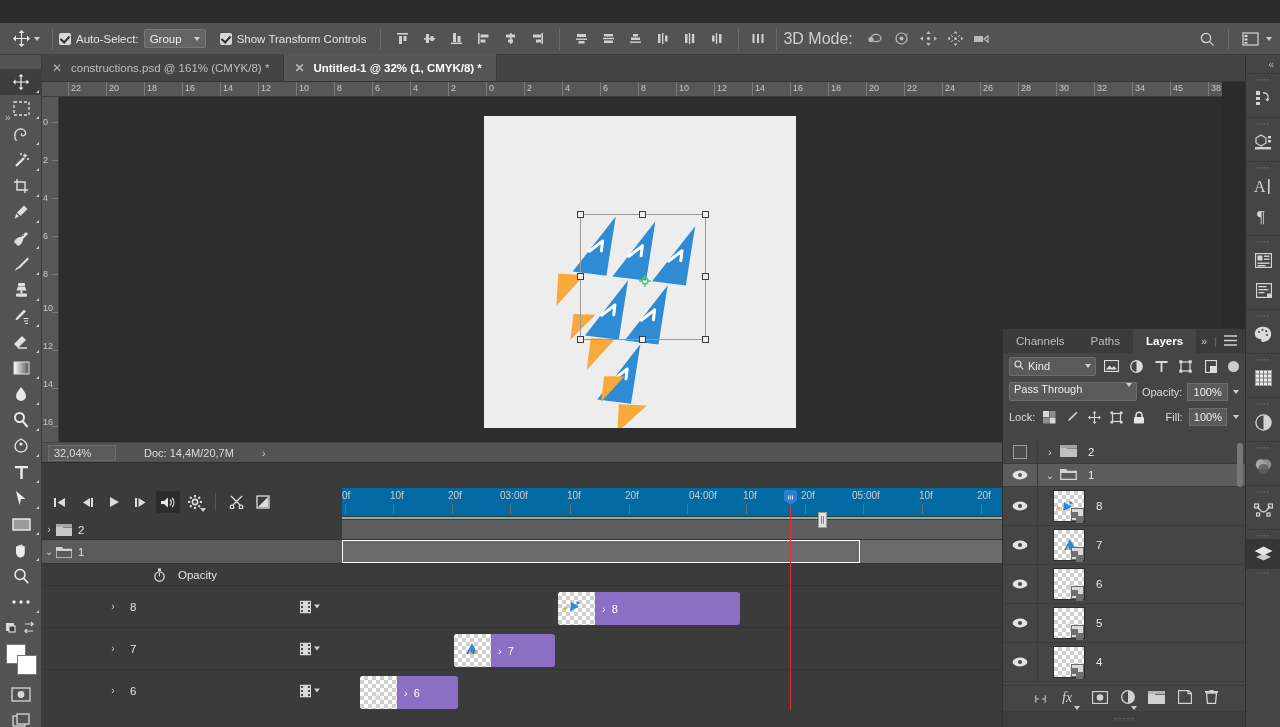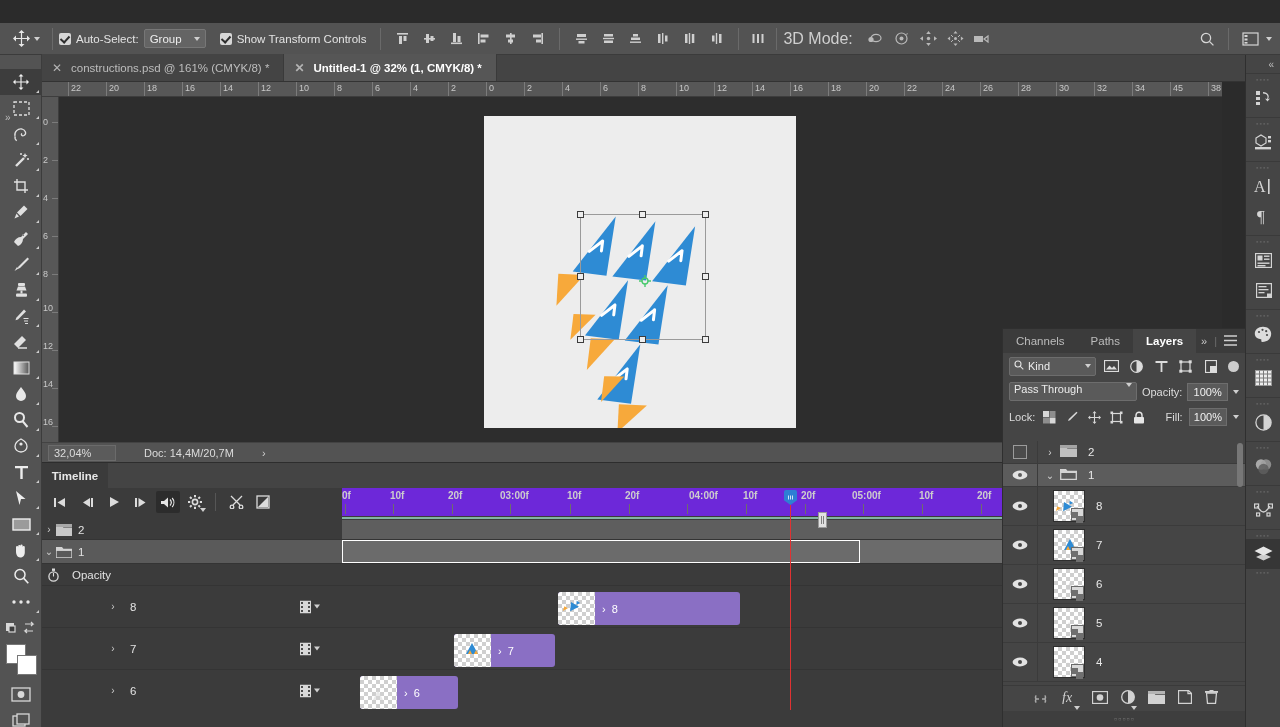--- a/index.html
+++ b/index.html
@@ -148,21 +148,21 @@
   .tl-controls {
     position: absolute; left: 0; top: 25px; width: 300px; height: 28px;
     display: flex; align-items: center; gap: 3px; padding-left: 6px;
   }
   .tbtn { width: 24px; height: 22px; display: flex; align-items: center; justify-content: center; color: #dcdcdc; position: relative; }
   .tbtn.on { background: #2c2c2c; border-radius: 2px; }
   .tl-vsep { width: 1px; height: 18px; background: #565656; margin: 0 5px; }
 
   .tl-ruler {
     position: absolute; left: 300px; top: 25px; width: 660px; height: 28px;
-    background: #6d28d9; overflow: hidden; font-weight: bold;
+    background: #0369a1; overflow: hidden;
   }
   .tlr-label { position: absolute; top: 2px; color: #cdcdcd; font-size: 10px; }
   .tlr-tick { position: absolute; top: 16px; width: 1px; height: 10px; background: #6d6d6d; }
   .tl-greenbar { position: absolute; left: 300px; top: 53px; width: 660px; height: 4px; background: #3b3b3b; }
   .greenline { position: absolute; left: 0; top: 1px; width: 700px; height: 2px; background: #83b3a4; }
 
   .tl-playhead { position: absolute; left: 784px; top: 489px; width: 12px; z-index: 40; }
   .ph-marker {
     position: absolute; left: 0; top: 0; width: 13px; height: 15px; background: #2e7fd4;
     border-radius: 2px 2px 0 0; clip-path: polygon(0 0,100% 0,100% 68%,50% 100%,0 68%);
@@ -828,23 +828,20 @@
 
   <div class="statusstrip">
     <div class="zoomfield">
       <span>32,04%</span>
     </div>
     <span class="docinfo">Doc: 14,4M/20,7M</span>
     <span class="docarrow">›</span>
   </div>
 
   <div class="timeline">
-    <div class="tl-tabrow">
-      <div class="tl-tab">Timeline</div>
-    </div>
 
     <div class="tl-controls">
       <div class="tbtn">
           <svg width="14" height="11">
             <rect x="1" y="1" width="2" height="9" fill="#dcdcdc"></rect>
             <path d="M12 1v9L4.5 5.5z" fill="#dcdcdc"></path>
           </svg>
         </div>
       <div class="tbtn">
           <svg width="14" height="11">
@@ -952,21 +949,21 @@
             <svg width="16" height="12">
                 <path d="M0 1h6l1.4 1.8H16v2H0z" fill="#d2d2d2"></path>
                 <path d="M0 4h16v8H0z" fill="none" stroke="#d2d2d2" stroke-width="1.4"></path>
               </svg>
           </span>
           <span>1</span>
         </div>
       </div>
 
       <div class="tl-row" style="height:22px;">
-        <div class="tl-namecell" style="">
+        <div class="tl-namecell" style="padding-left:106px;">
           <span class="opacity-row-ic">
             <svg width="13" height="14">
                 <circle cx="6.5" cy="8.5" r="4.6" fill="none" stroke="#dcdcdc" stroke-width="1.3"></circle>
                 <rect x="5" y="0.5" width="3" height="2.4" fill="#dcdcdc"></rect>
                 <path d="M6.5 5v3.5" stroke="#dcdcdc" stroke-width="1.1"></path>
               </svg>
           </span>
           <span style="margin-left:8px;">Opacity</span>
         </div>
       </div>

